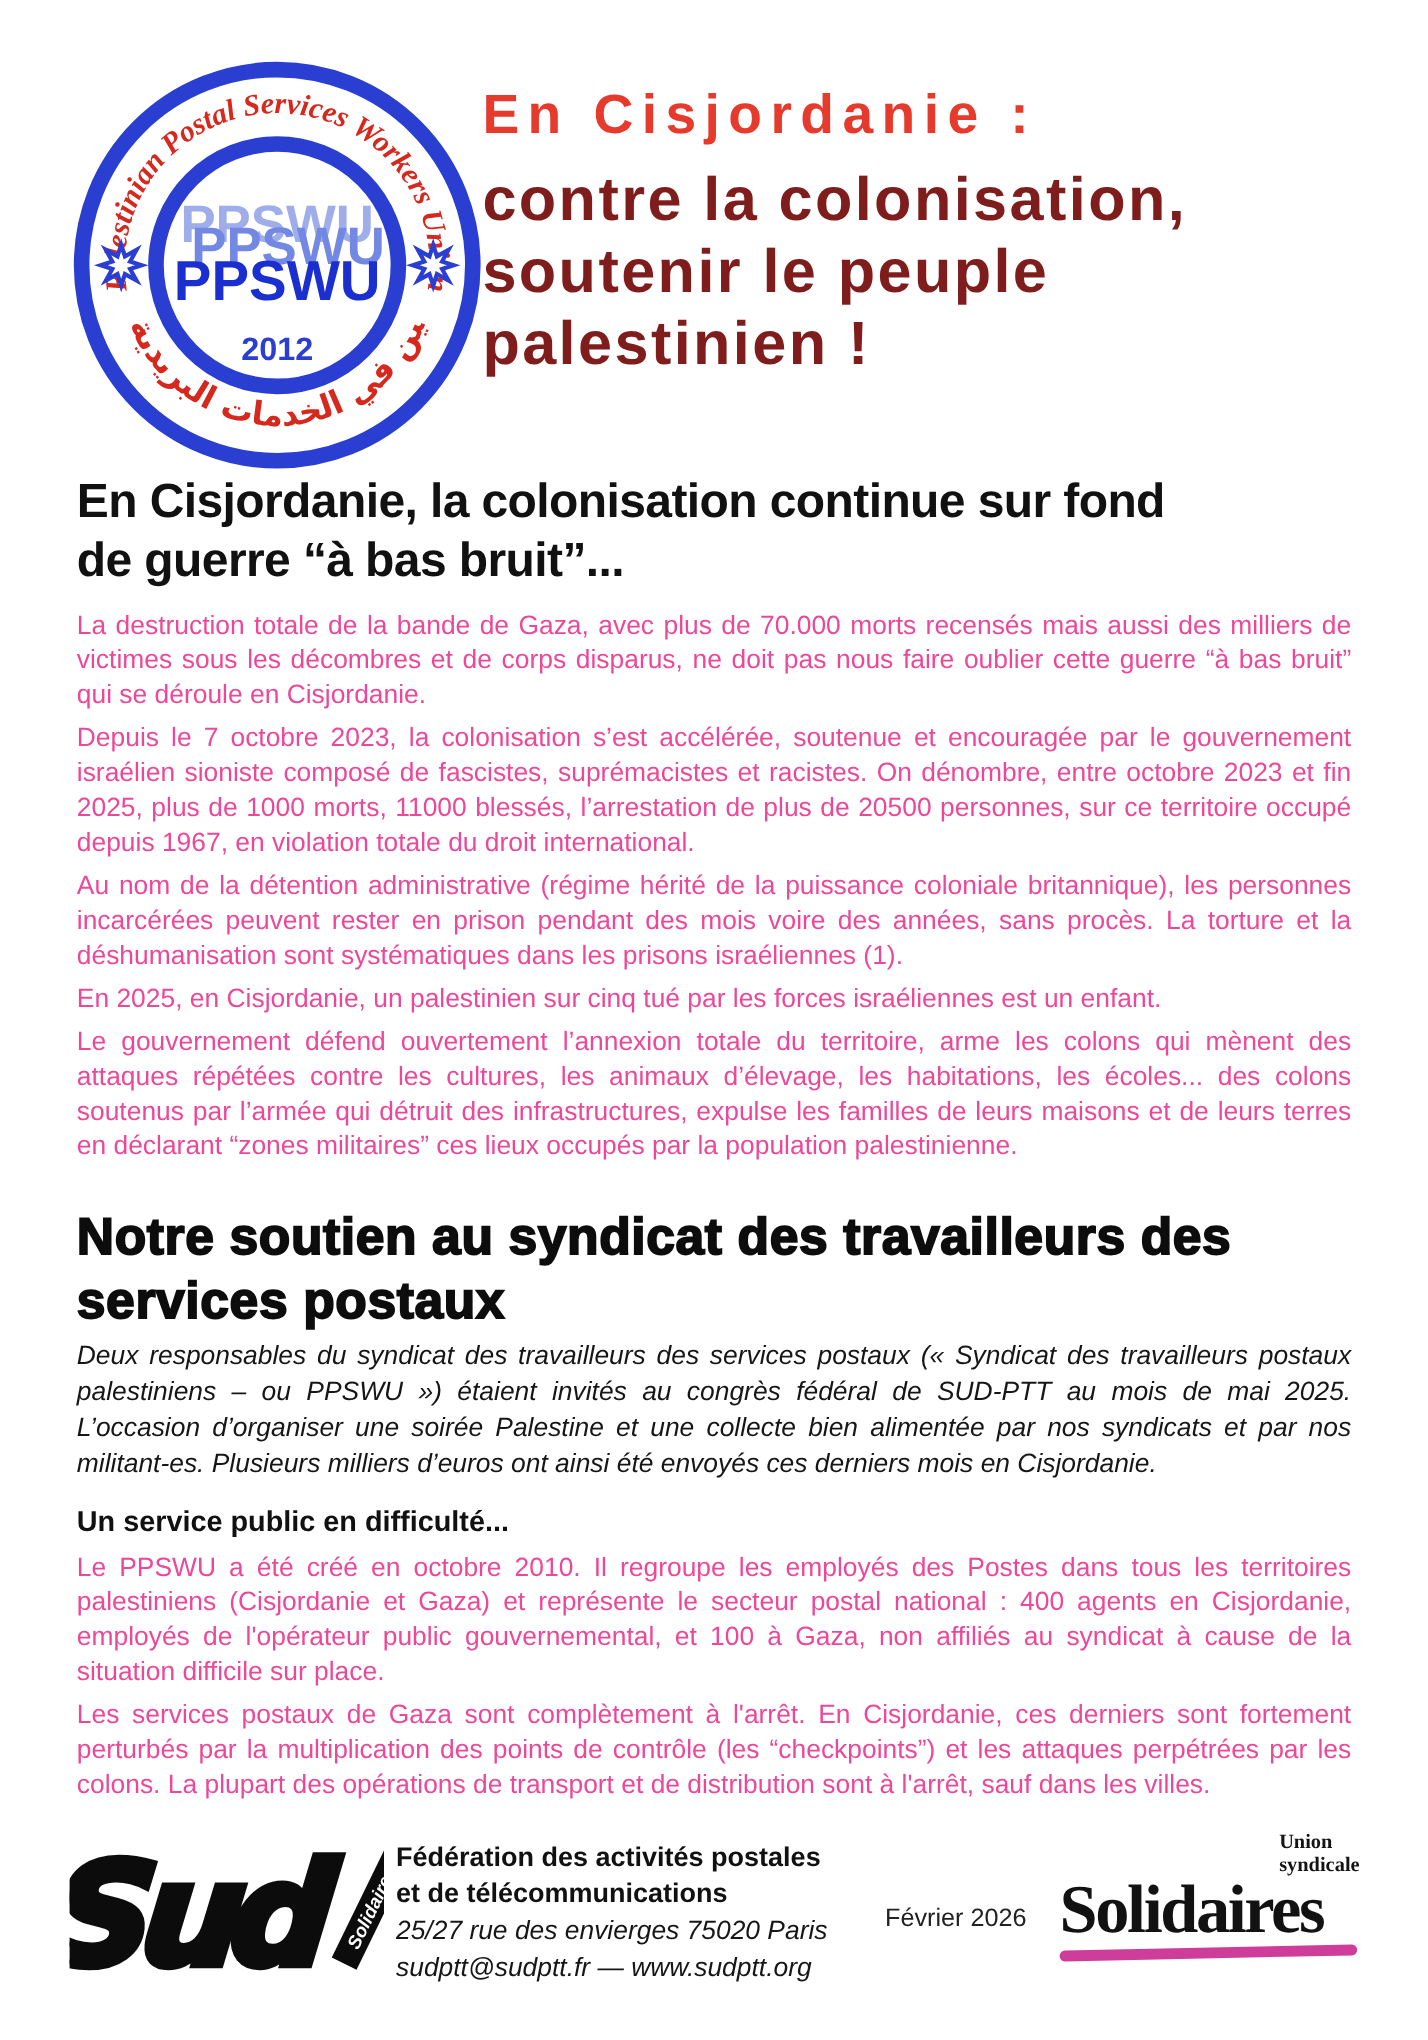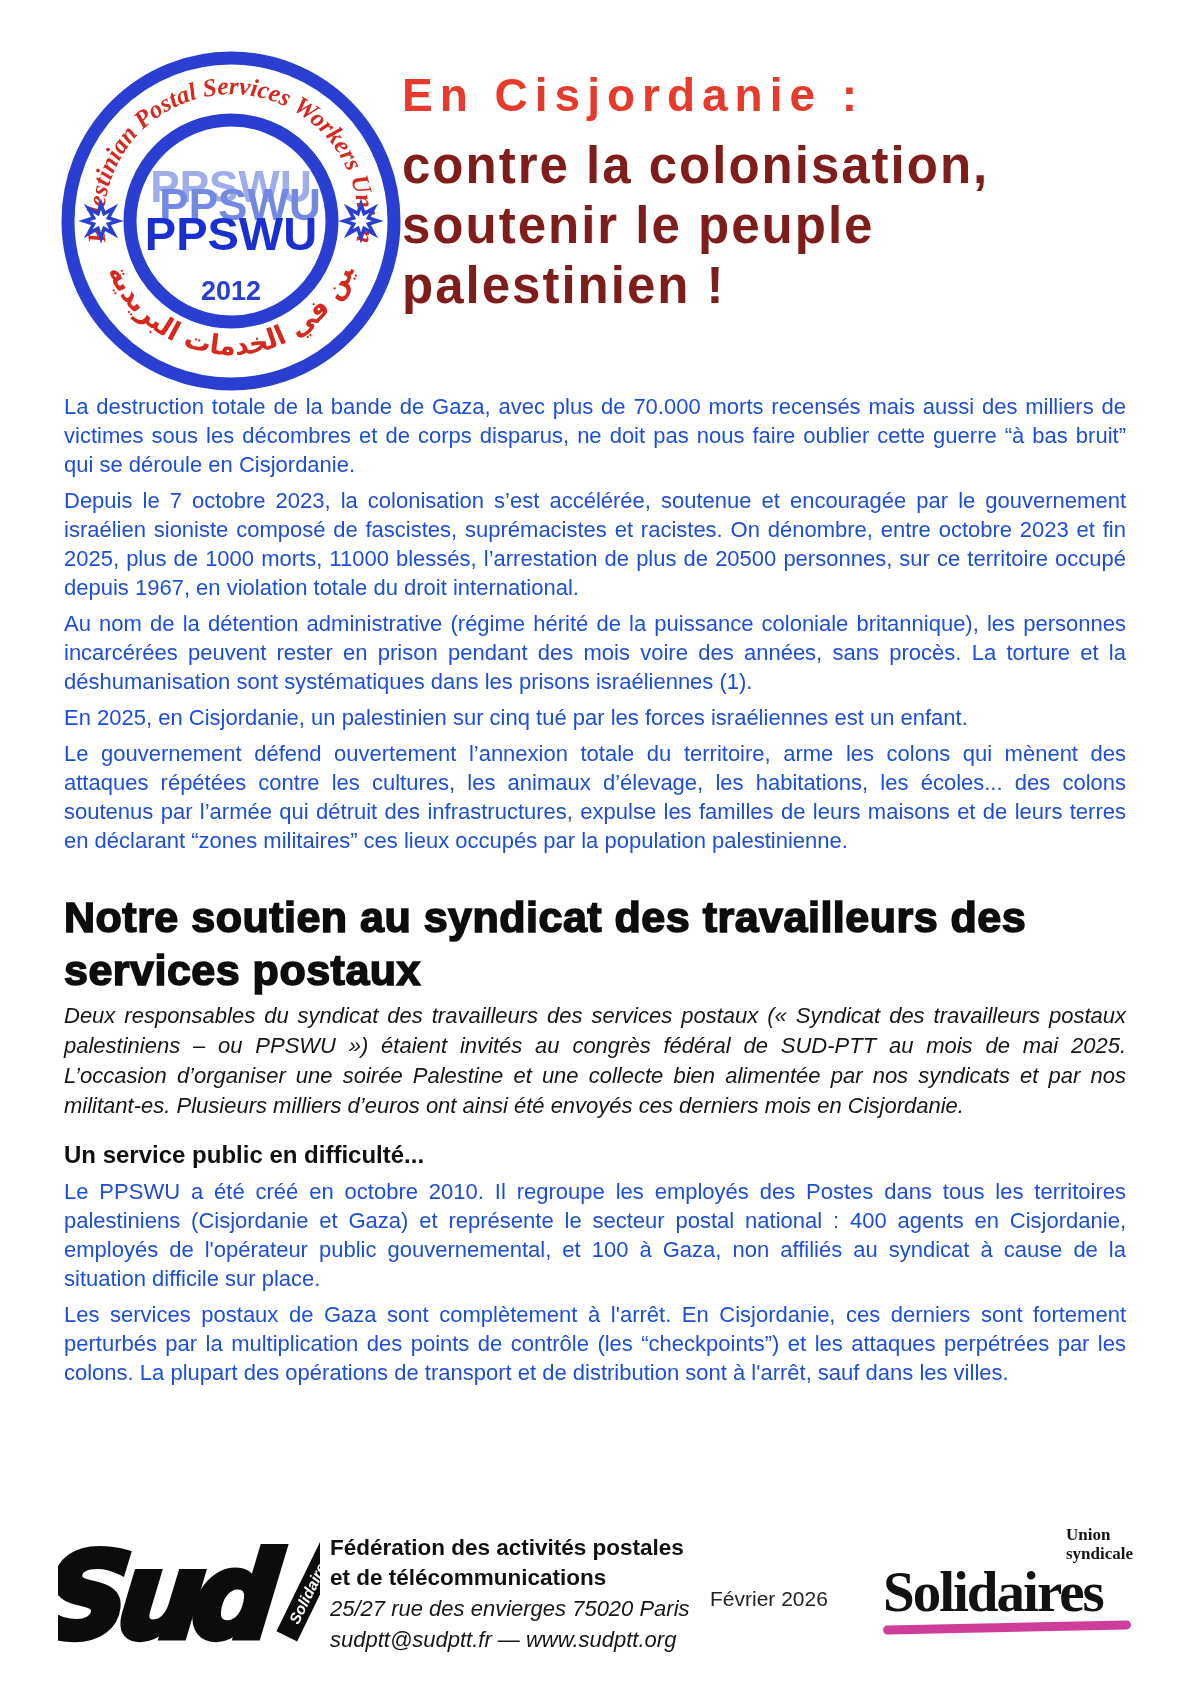--- a/index.html
+++ b/index.html
@@ -34,21 +34,21 @@
   .h1lines div {
     font-size:40px; font-weight:bold;
     line-height:49px; color:#111;
     letter-spacing:-0.5px;
   }
   .section1 .h1lines { margin-top:2px; margin-bottom:14px; }
   .bodytext p {
     font-size:22px; line-height:29px;
     text-align:justify;
     margin-bottom:7px;
-    color:#1d4ed8;
+    color:#ec4899;
   }
   
   .section2 { margin-top:36px; }
   .h2lines div {
     font-size:43px; font-weight:bold;
     line-height:53px; color:#0d0d0d;
     letter-spacing:0.5px;
     -webkit-text-stroke:1.6px #0d0d0d;
   }
   .intro p {
@@ -66,21 +66,21 @@
   .footer {
     position:absolute; left:0; bottom:0;
     width:1190px; height:175px;
     padding:0 55px 0 58px;
     display:flex; align-items:flex-start;
   }
   .sud-logo { width:262px; height:135px; flex:none; }
   .fed-block { margin-left:10px; width:380px; flex:none; padding-top:8px; }
   .fed-title { font-size:22.5px; font-weight:bold; color:#111; line-height:30px; }
   .fed-line { font-size:22px; font-style:italic; line-height:31px; color:#161616; }
-  .date-block { flex:1; text-align:left; padding-top:62px; font-size:21px; color:#222; }
+  .date-block { flex:1; text-align:center; padding-top:62px; font-size:21px; color:#222; }
   .solidaires-logo { width:252px; flex:none; padding-top:12px; position:relative; }
   .us-small {
     position:absolute; right:2px; top:0;
     font-family:"Liberation Serif", serif;
     font-weight:bold; font-size:17px; line-height:19px;
     color:#141414; text-align:left;margin-left:32px;
   }
   .solidaires-word {
     font-family:"Liberation Serif", serif;
     font-weight:bold; font-size:57px;
@@ -139,20 +139,24 @@
       <div class="kicker">En Cisjordanie :</div>
       <div class="main-title">
         <div>contre la colonisation,</div>
         <div>soutenir le peuple</div>
         <div>palestinien !</div>
       </div>
     </div>
   </div>
 
   <div class="content section1">
+    <div class="h1lines">
+      <div>En Cisjordanie, la colonisation continue sur fond</div>
+      <div>de guerre “à bas bruit”...</div>
+    </div>
     <div class="bodytext">
       <p>La destruction totale de la bande de Gaza, avec plus de 70.000 morts recensés mais aussi des milliers de victimes sous les décombres et de corps disparus, ne doit pas nous faire oublier cette guerre “à bas bruit” qui se déroule en Cisjordanie.</p>
       <p>Depuis le 7 octobre 2023, la colonisation s’est accélérée, soutenue et encouragée par le gouvernement israélien sioniste composé de fascistes, suprémacistes et racistes. On dénombre, entre octobre 2023 et fin 2025, plus de 1000 morts, 11000 blessés, l’arrestation de plus de 20500 personnes, sur ce territoire occupé depuis 1967, en violation totale du droit international.</p>
       <p>Au nom de la détention administrative (régime hérité de la puissance coloniale britannique), les personnes incarcérées peuvent rester en prison pendant des mois voire des années, sans procès. La torture et la déshumanisation sont systématiques dans les prisons israéliennes (1).</p>
       <p>En 2025, en Cisjordanie, un palestinien sur cinq tué par les forces israéliennes est un enfant.</p>
       <p>Le gouvernement défend ouvertement l’annexion totale du territoire, arme les colons qui mènent des attaques répétées contre les cultures, les animaux d’élevage, les habitations, les écoles... des colons soutenus par l’armée qui détruit des infrastructures, expulse les familles de leurs maisons et de leurs terres en déclarant “zones militaires” ces lieux occupés par la population palestinienne.</p>
     </div>
   </div>
 
   <div class="content section2">

